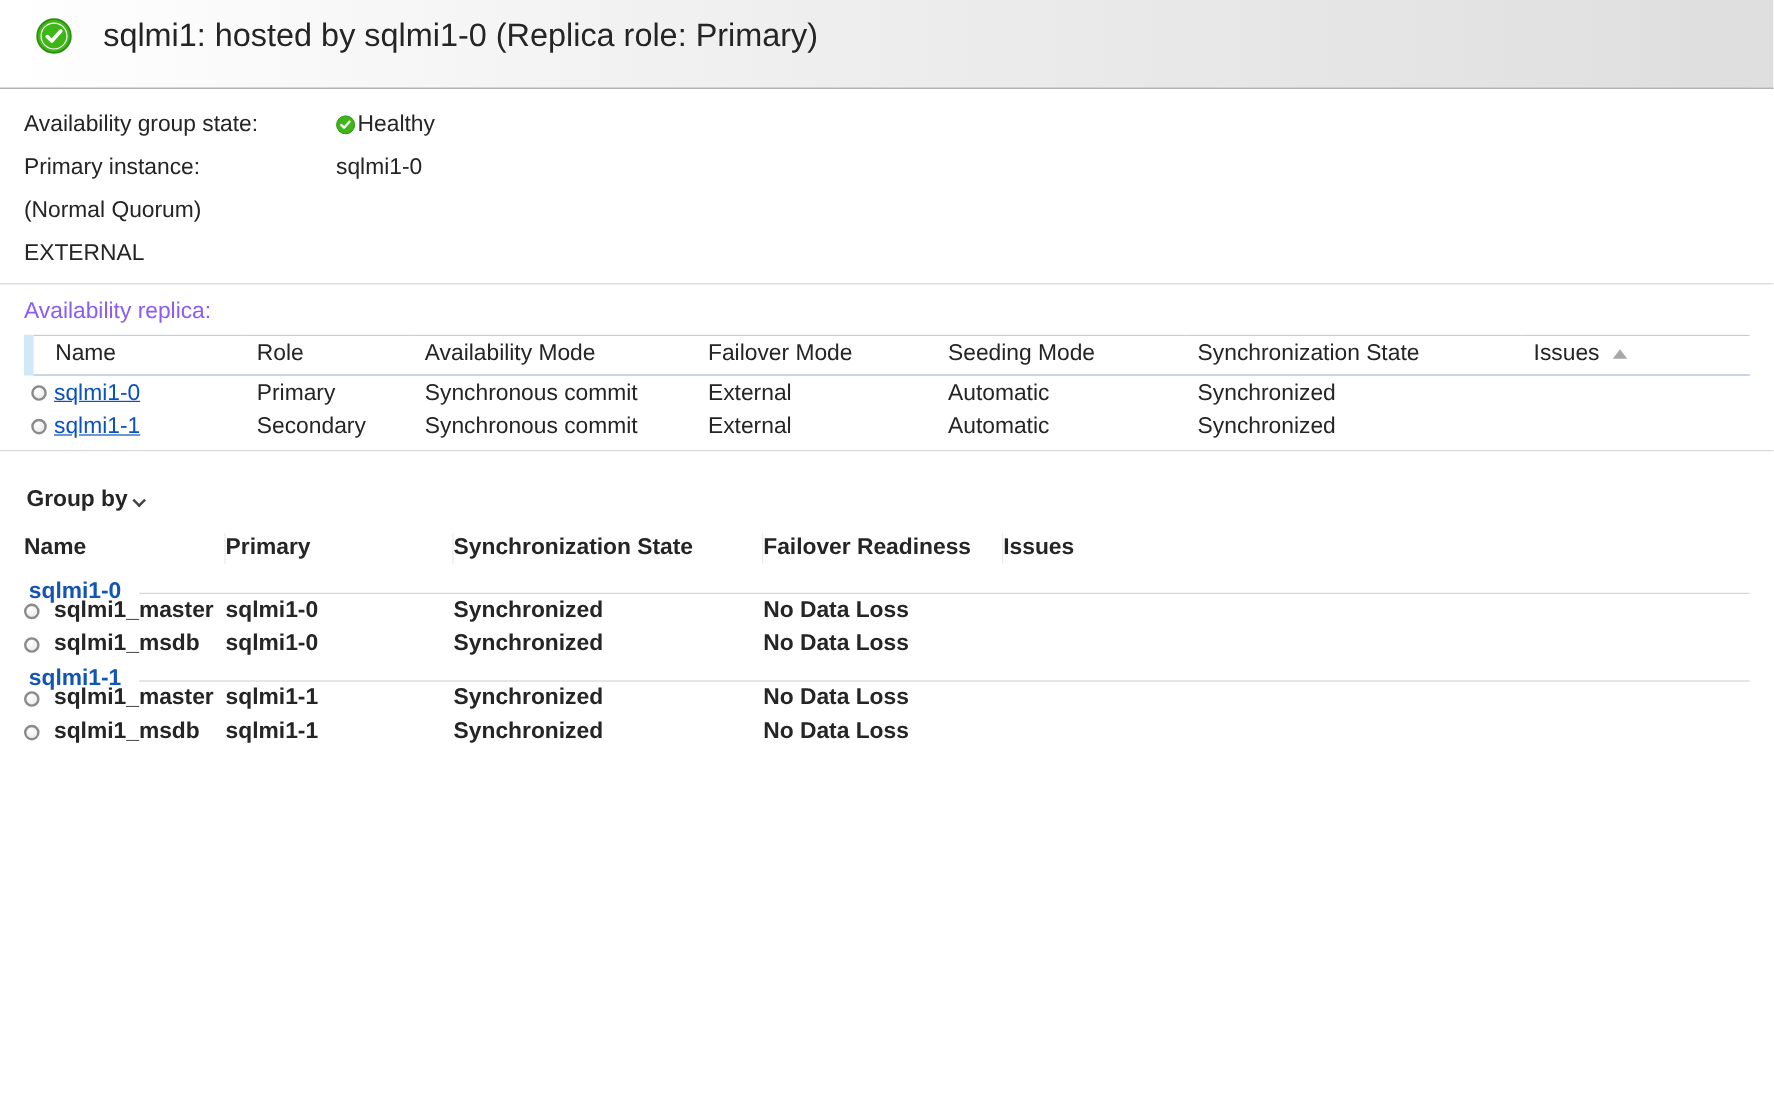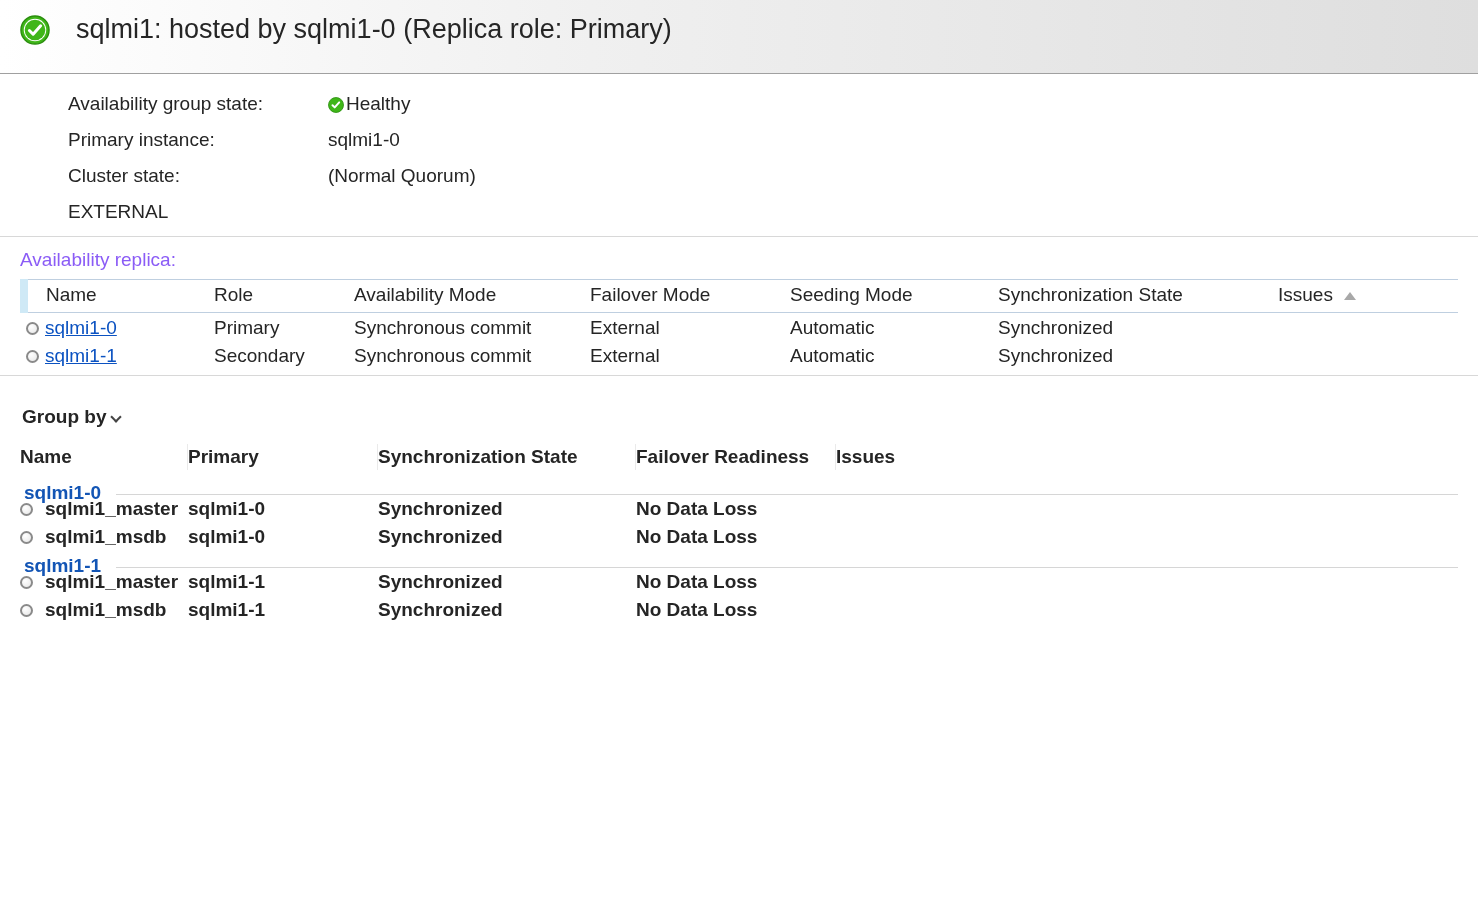--- a/index.html
+++ b/index.html
@@ -6,21 +6,21 @@
     body {
       font-family: "Segoe UI", -apple-system, BlinkMacSystemFont, sans-serif;
       font-size: 19px;
       color: #252525;
       background: #ffffff;
       width: 1478px;
     }
     .header {
       background: linear-gradient(to right, #ffffff 0%, #f0f0f0 40%, #dedede 100%);
       border-bottom: 1px solid #a0a0a0;
-      padding: 14px 20px 28px 20px;
+      padding: 14px 20px 28px 30px;
       display: flex;
       align-items: center;
       gap: 26px;
     }
     .header-icon {
       width: 30px; height: 30px; flex-shrink: 0;
     }
     .header-title {
       font-size: 27px;
       font-weight: 400;
@@ -28,21 +28,20 @@
     }
     .section {
       padding: 12px 20px 6px 20px;
       border-bottom: 1px solid #d8d8d8;
     }
     .section.noborder { border-bottom: none; font-weight: bold; }
     .kv-row {
       display: flex;
       align-items: center;
       padding: 7px 0;
-      margin-left: 48px;
     }
     .kv-label {
       width: 260px;
       color: #252525;
     }
     .kv-value {
       display: flex;
       align-items: center;
       gap: 0;
       color: #252525;
@@ -173,21 +172,20 @@
         </svg>
       </span>
       <span>Healthy</span>
     </div>
   </div>
   <div class="kv-row">
     <div class="kv-label">Primary instance:</div>
     <div class="kv-value">sqlmi1-0</div>
   </div>
   <div class="kv-row">
-    <div class="kv-label">Cluster state:</div>
     <div class="kv-value"> (Normal Quorum)</div>
   </div>
   <div class="kv-row">
     <div class="kv-value">EXTERNAL</div>
   </div>
 </div>
 
 <div class="section">
   <div class="section-title">Availability replica:</div>
   <table class="replica-table">

